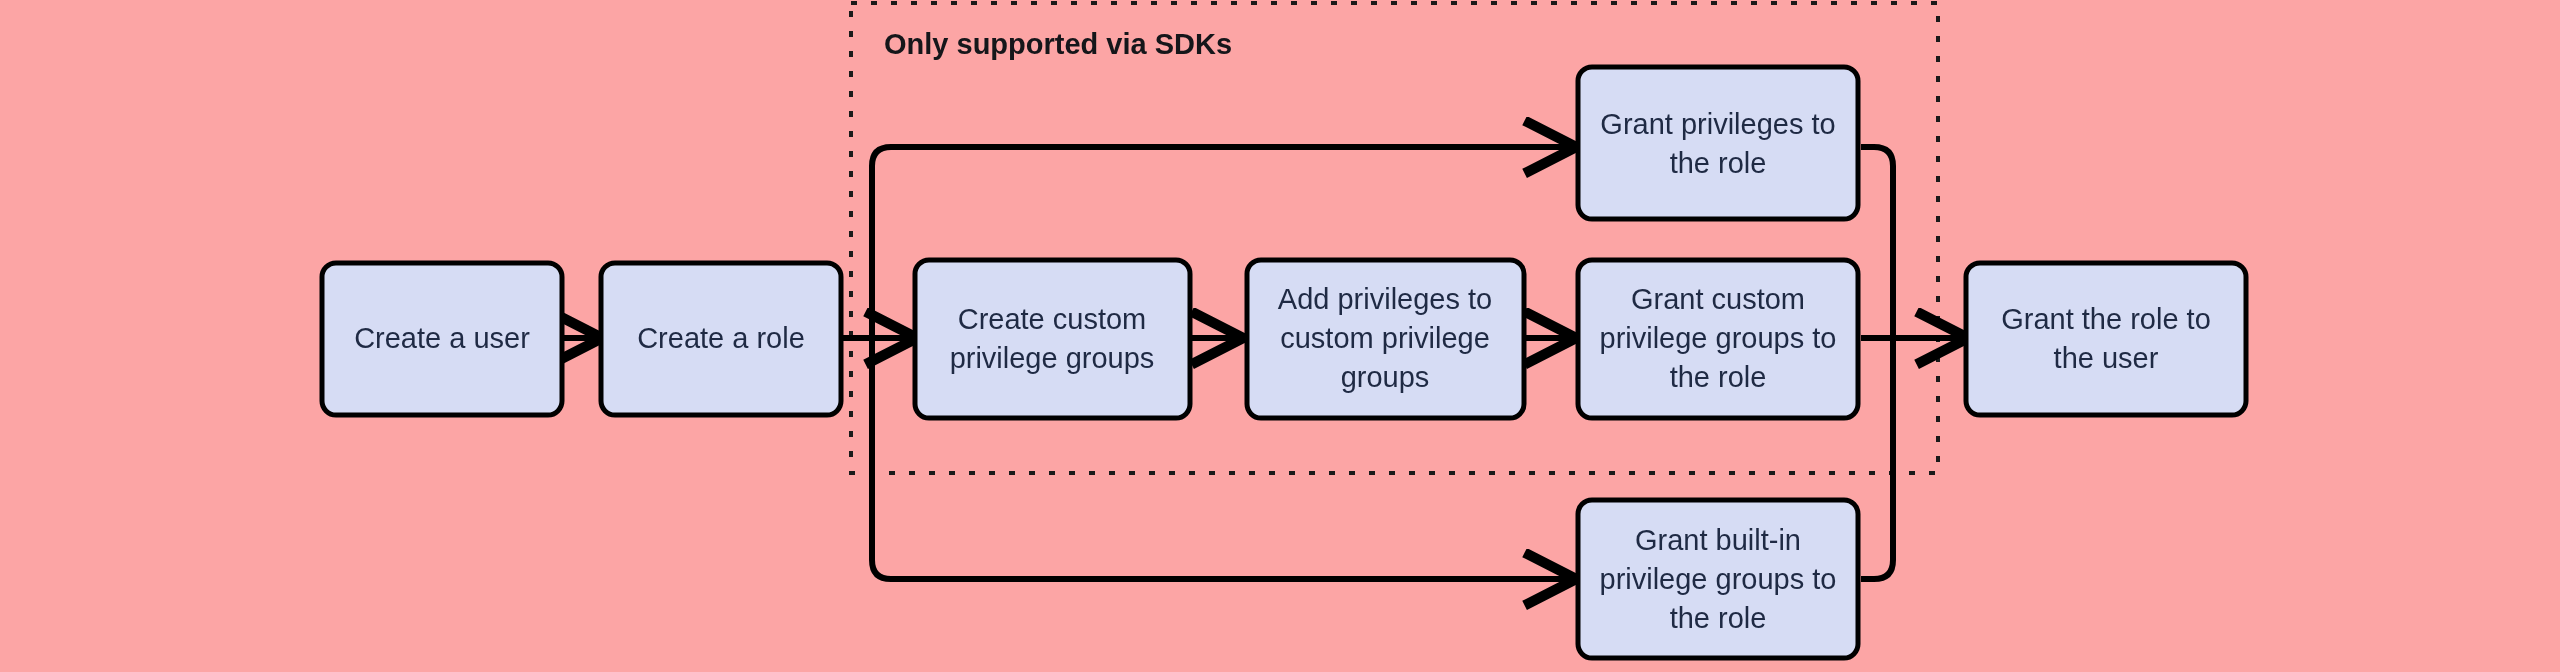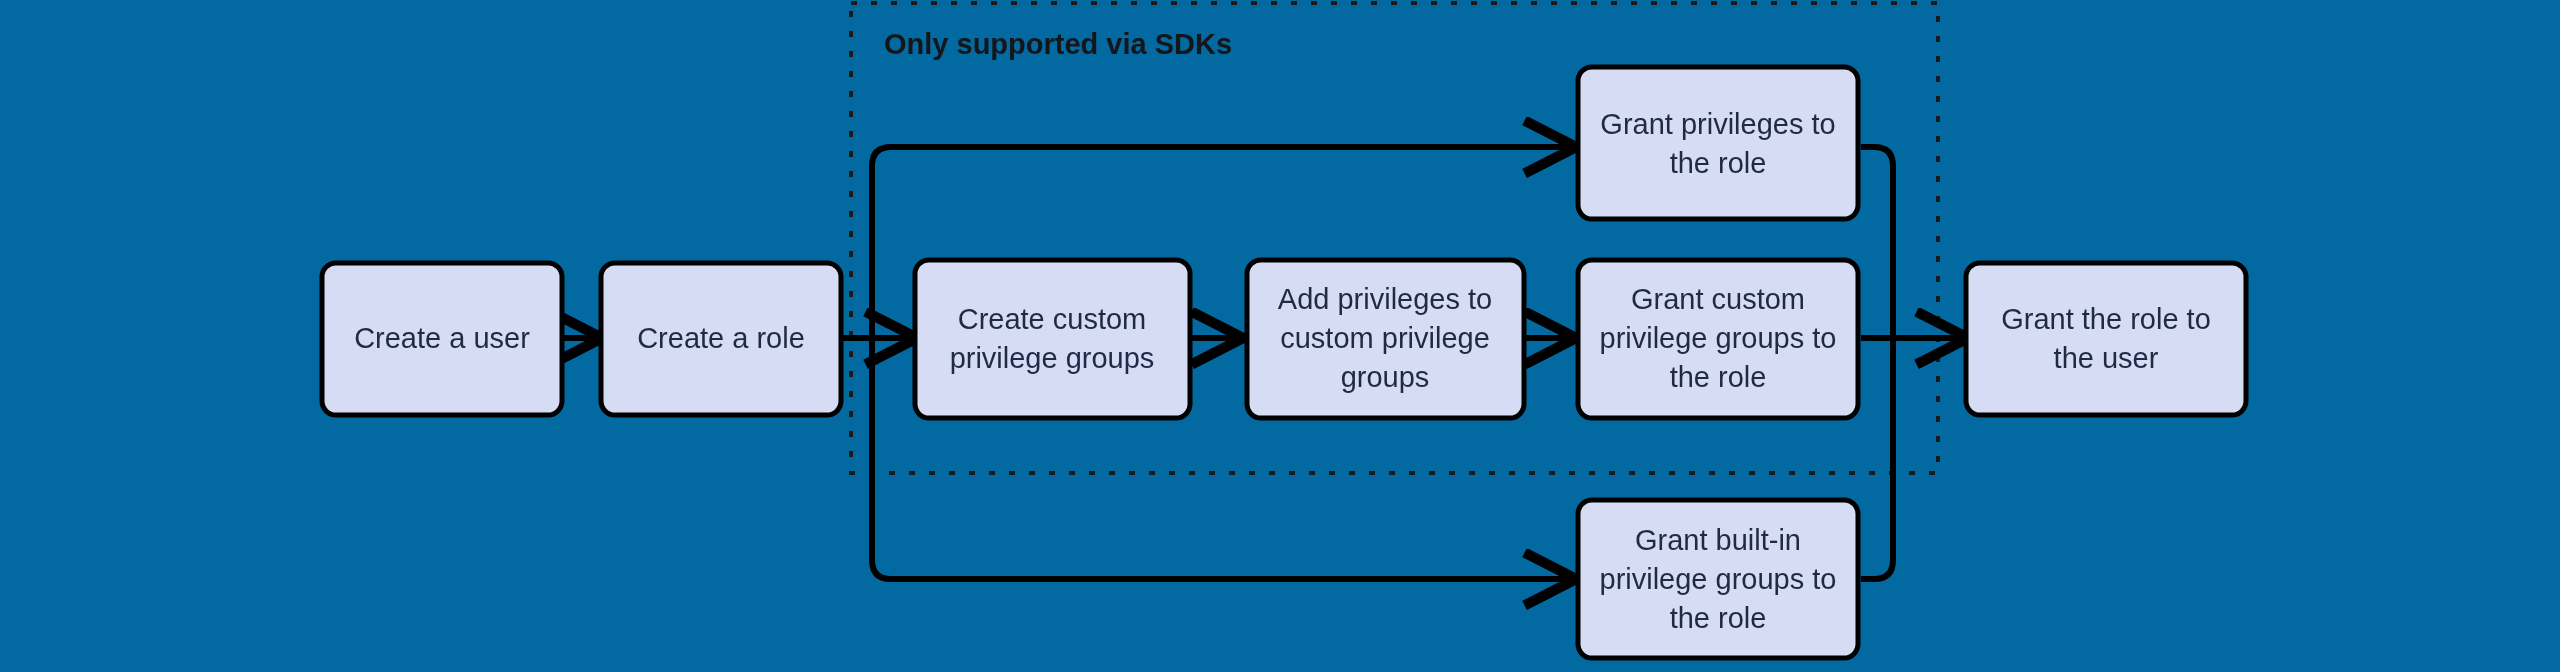--- a/index.html
+++ b/index.html
@@ -10,21 +10,21 @@
   body {
     width: 2560px;
     height: 672px;
     overflow: hidden;
     font-family: "Liberation Sans", sans-serif;
   }
   #canvas {
     position: relative;
     width: 2560px;
     height: 672px;
-    background: #0369a1;
+    background: #fca5a5;
     text-align: right;
   }
   svg.flow {
     position: absolute;
     top: 0;
     left: 0;
     width: 2560px;
     height: 672px;
     display: block;
   }

